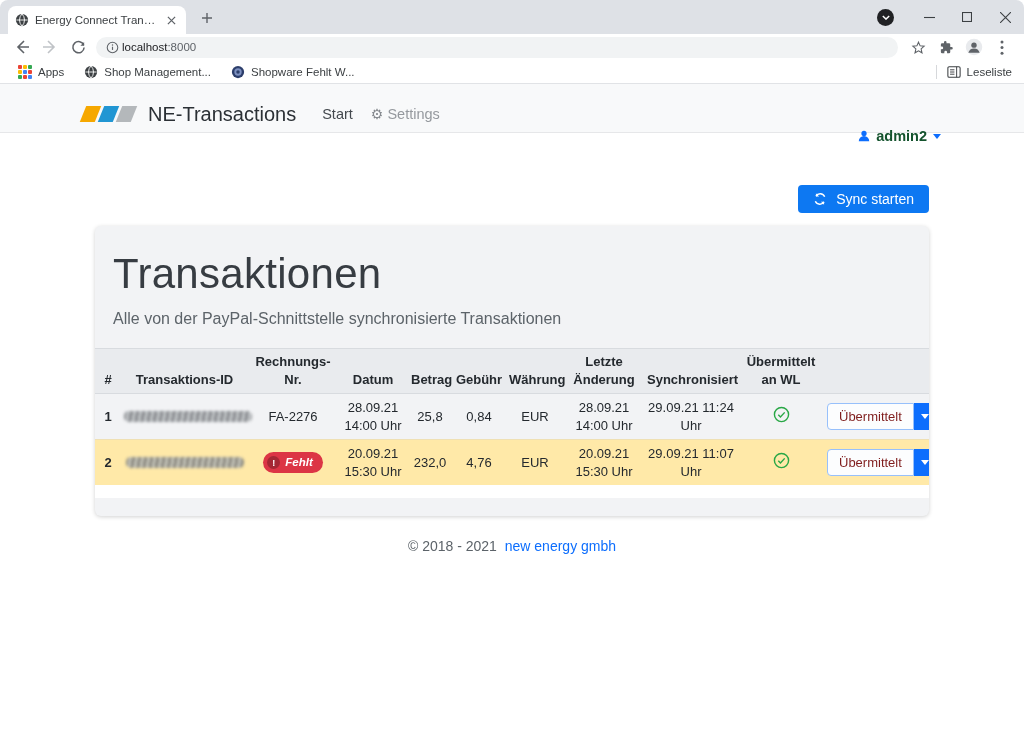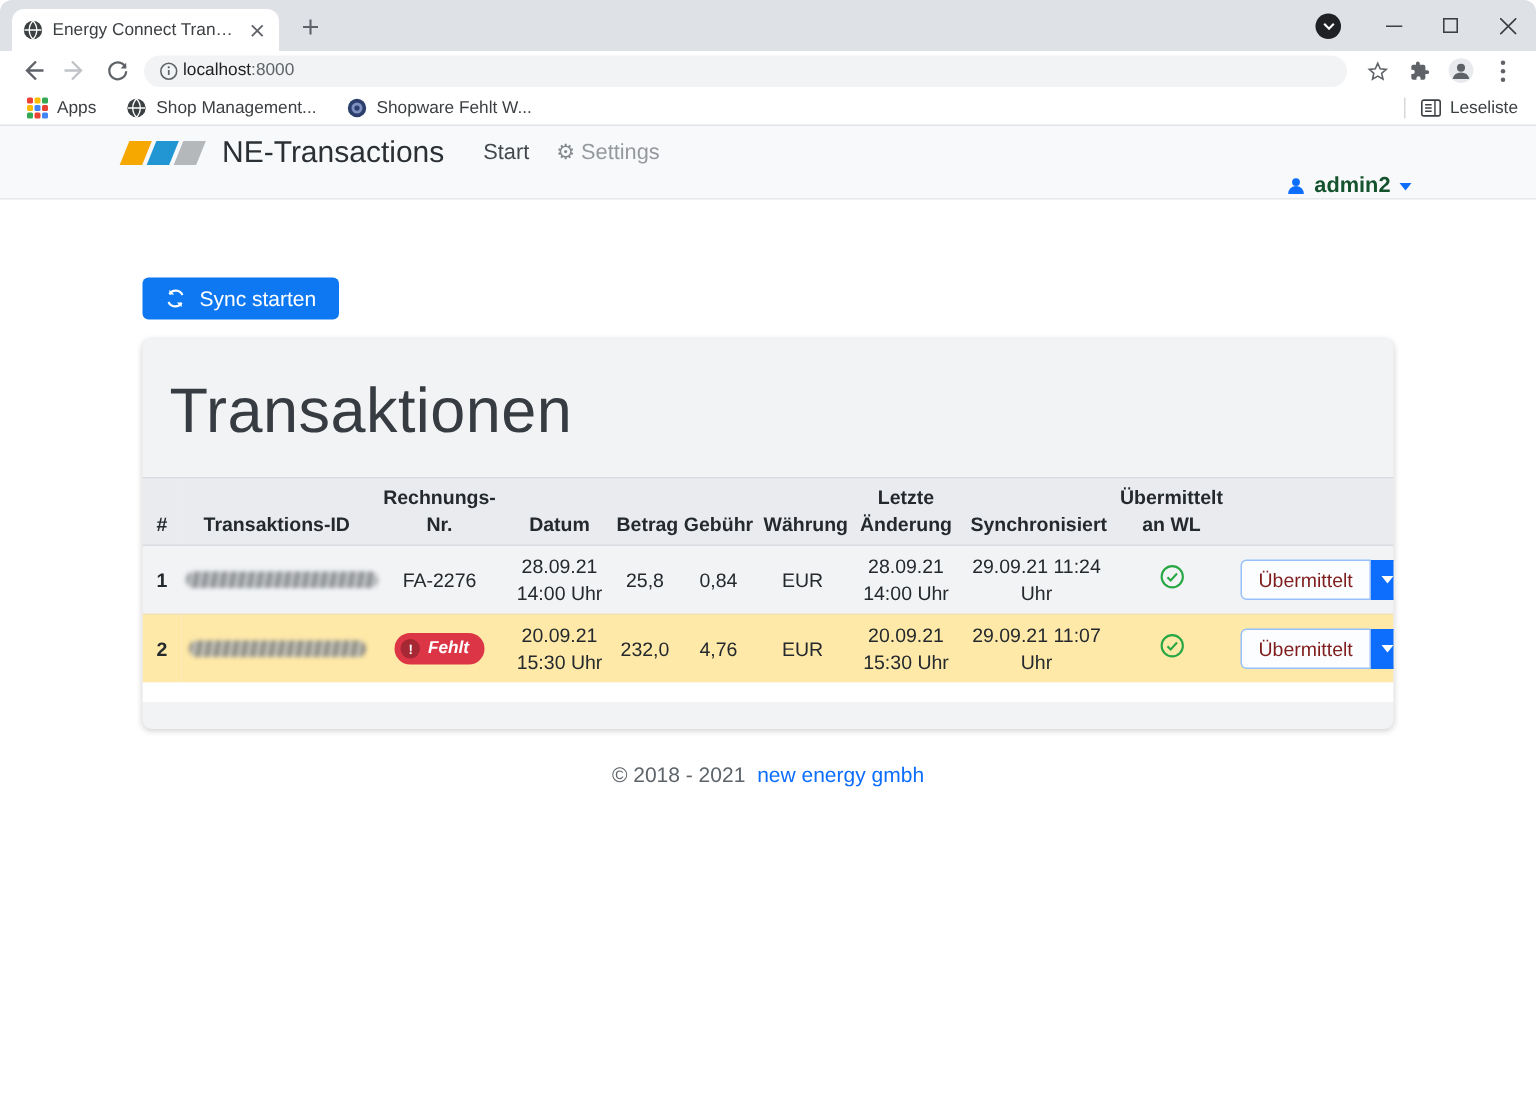--- a/index.html
+++ b/index.html
@@ -29,36 +29,36 @@
   .bookmarks { height:24px; background:#fff; display:flex; align-items:center; padding:0 12px;
                border-bottom:1px solid #e1e3e6; font-size:11.5px; color:#3c4043; }
   .bm { display:flex; align-items:center; margin-right:20px; }
   .bm span { margin-left:6px; white-space:nowrap; }
   .appsgrid { display:grid; grid-template-columns:repeat(3,4px); grid-gap:1px; }
   .appsgrid i { width:4px; height:4px; border-radius:1px; display:block; }
   .bm-right { margin-left:auto; display:flex; align-items:center; }
   .vsep { width:1px; height:14px; background:#d6d8db; margin-right:10px; }
 
   
-  .site-navbar { height:49px; background:#f8f9fa; border-bottom:1px solid #e6e7e9; display:flex; align-items:flex-end; }
+  .site-navbar { height:49px; background:#f8f9fa; border-bottom:1px solid #e6e7e9; display:flex; align-items:flex-start; }
   .nav-inner { width:858px; margin:0 auto; display:flex; align-items:center; }
   .logo { display:flex; margin-right:11px; }
   .par { width:15px; height:16px; transform:skewX(-22deg); margin-right:3px; }
   .brand { font-size:20px; color:#2b3035; margin-right:26px; }
   .navlink { font-size:14.5px; margin-right:18px; display:flex; align-items:center; }
   .nav-start { color:#44494e; }
   .nav-settings { color:#95999e; }
   .gear { font-family:"DejaVu Sans",sans-serif; font-size:14px; margin-right:4px; color:#85898e; }
   .user { margin-left:auto; color:#14532d; font-size:14.5px; font-weight:700; display:flex; align-items:center;margin-top:44px; }
   .caret-down { width:0; height:0; border-left:4px solid transparent; border-right:4px solid transparent;
                 border-top:5px solid #0d6efd; margin-left:6px; }
 
   
   .container { width:834px; margin:0 auto; }
-  .sync-row { display:flex; justify-content:flex-start; margin-top:52px; }
+  .sync-row { display:flex; justify-content:flex-end; margin-top:52px; }
   .btn-sync { display:flex; align-items:center; gap:9px; background:#0d78f2; color:#fff; border:none;
               font-size:14px; padding:5px 15px; height:28px; border-radius:4px;
               font-family:inherit; cursor:pointer; }
 
   .card { margin-top:13px; background:#f2f3f5; border-radius:6px;
           box-shadow:0 1px 4px rgba(0,0,0,.18); overflow:hidden; }
   .card-head { padding:24px 18px 20px; }
   .card-title { font-size:42px; font-weight:300; color:#373c42; letter-spacing:.3px; }
   .card-sub { font-size:16px; color:#5c6369; margin-top:12px; }
 
@@ -265,20 +265,21 @@
         <path d="M4 16a8.5 8.5 0 0 0 15 1" stroke="#fff" stroke-width="2.4" fill="none"></path>
         <path d="M19 22v-5.5h-5.5z" fill="#fff"></path>
       </svg>
       <span>Sync starten</span>
     </button>
   </div>
 
   <div class="card">
     <div class="card-head">
       <div class="card-title">Transaktionen</div>
+      <div class="card-sub">Alle von der PayPal-Schnittstelle synchronisierte Transaktionen</div>
     </div>
 
     <table>
       <colgroup>
         <col style="width:26px">
           <col style="width:127px">
           <col style="width:90px">
           <col style="width:70px">
         <col style="width:44px">
           <col style="width:54px">

